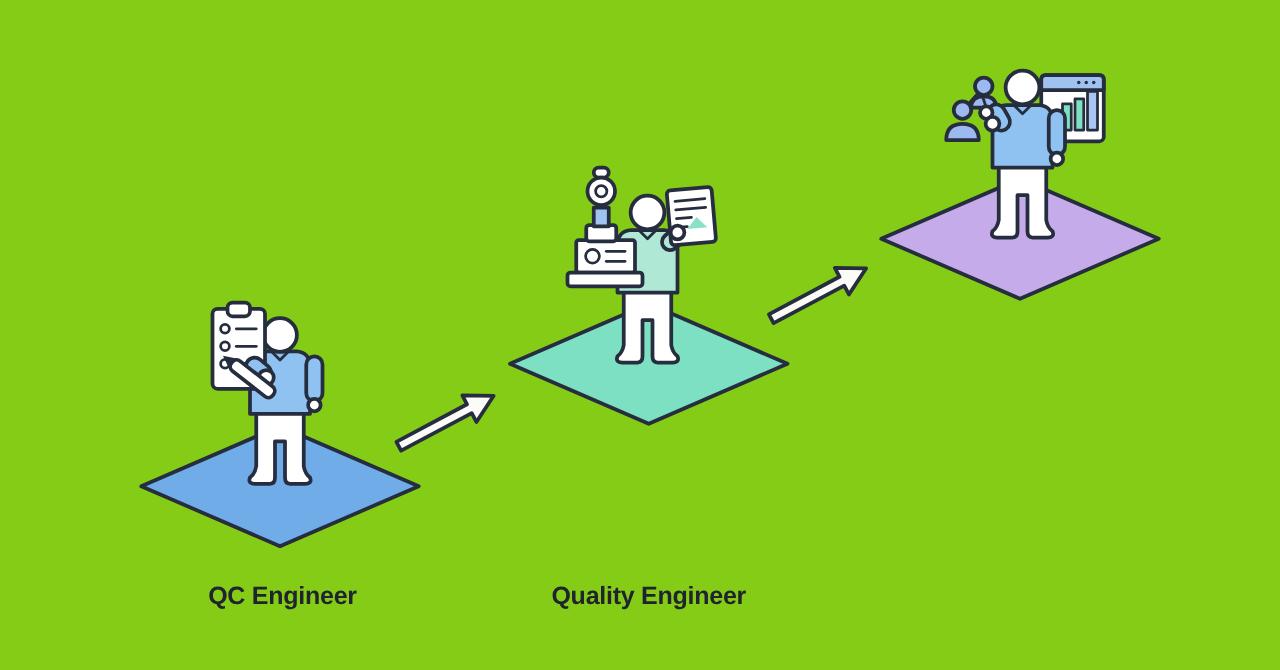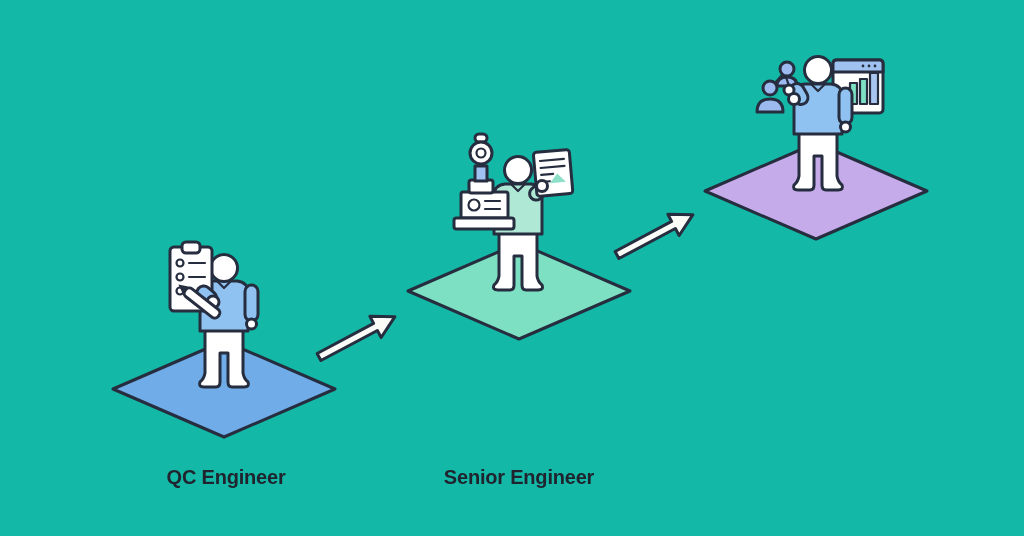--- a/index.html
+++ b/index.html
@@ -1,19 +1,19 @@
 <!DOCTYPE html>
 <html><head>
 <meta charset="utf-8">
 <style>
   html,body{margin:0;padding:0;}
   .canvas{
     position:relative;
     width:1024px;height:536px;
-    background:#14b8a6;
+    background:#84cc16;
     overflow:hidden;
     font-family:"Liberation Sans",sans-serif;
   }
   .scene{position:absolute;inset:0;}
   
   .st{stroke:#262d3f;stroke-width:3;stroke-linejoin:round;stroke-linecap:round;}
   .thin{stroke:#262d3f;stroke-width:2.2;stroke-linejoin:round;stroke-linecap:round;}
   .fw{fill:#ffffff;}
   .fn{fill:none;}
   .shirt-blue{fill:#8fc2f0;}
@@ -158,14 +158,14 @@
       <g transform="translate(799,94) rotate(60)">
         <rect class="st shirt-blue" x="-11" y="-7" width="22" height="14" rx="7"></rect>
       </g>
       <line class="thin" x1="786" y1="77" x2="789" y2="86"></line>
       <circle class="st fw" cx="789" cy="90" r="5"></circle>
       <circle class="st fw" cx="794" cy="99" r="5.5"></circle>
     </g>
   </svg>
 
   <div class="stage-label" style="left:226px; top:466px;">QC Engineer</div>
-  <div class="stage-label" style="left:519px; top:466px;">Senior Engineer</div>
+  <div class="stage-label" style="left:519px; top:466px;">Quality Engineer</div>
 </div>
 
 </body></html>

